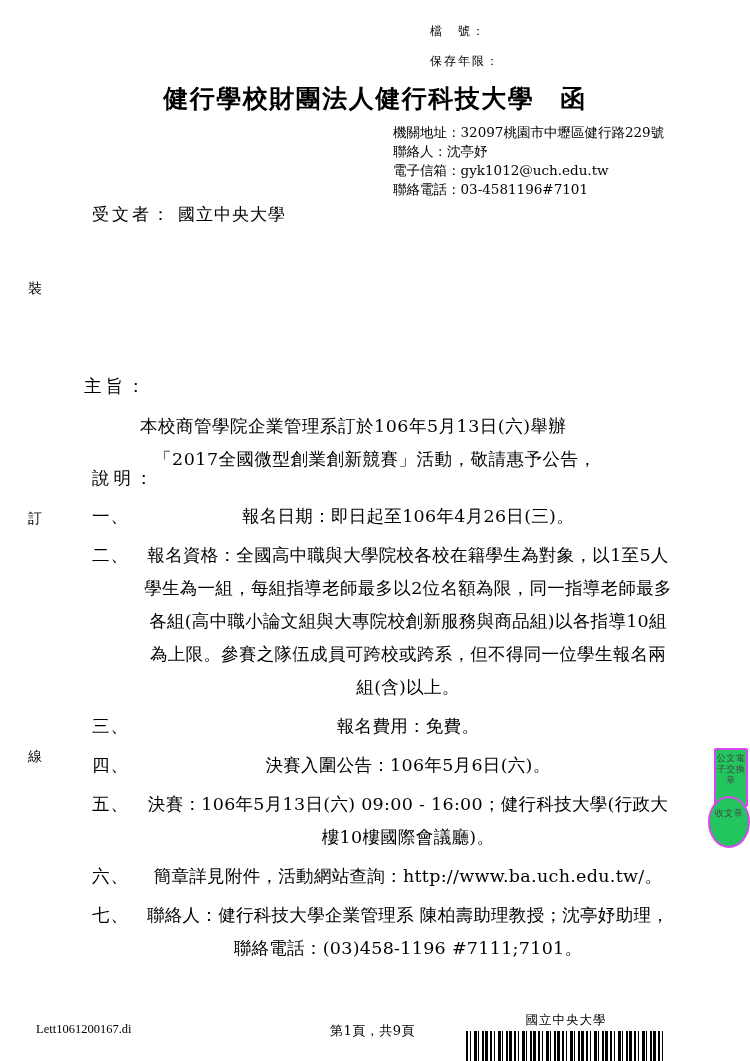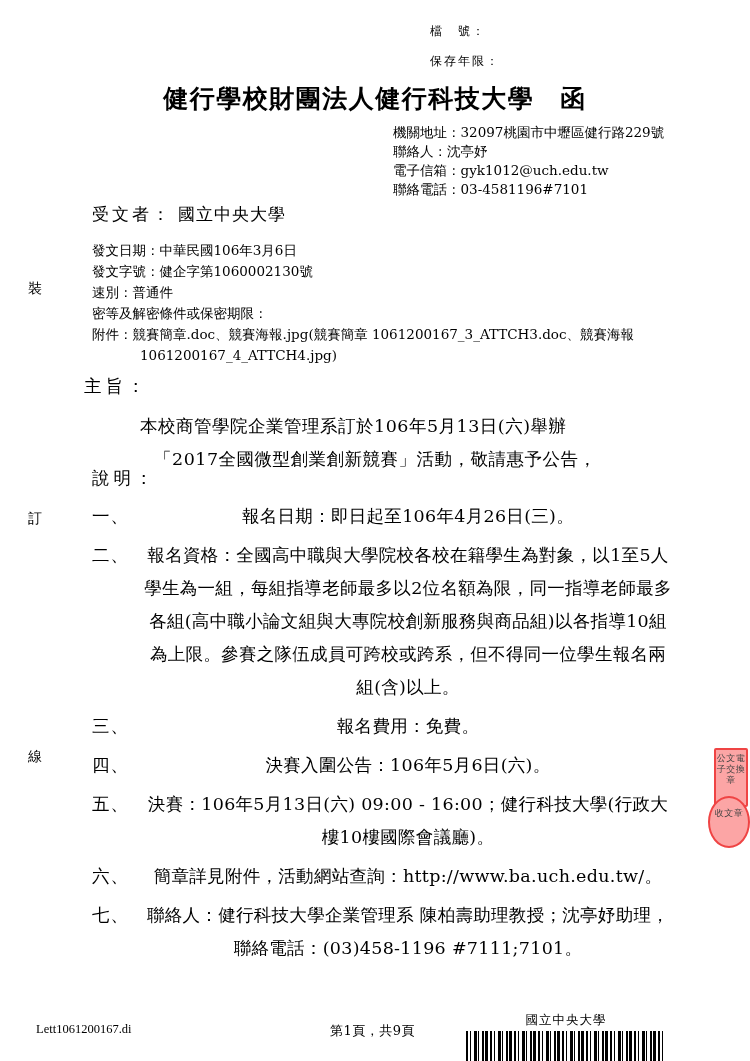--- a/index.html
+++ b/index.html
@@ -187,27 +187,27 @@
       #000 12px, #000 13px, #fff 13px, #fff 16px,
       #000 16px, #000 18px, #fff 18px, #fff 19px,
       #000 19px, #000 22px, #fff 22px, #fff 24px
     );
   }
 
   
   .seal {
     position: absolute;
     right: 2px;
-    border: 2px solid #ef4444;
+    border: 2px solid #d946ef;
     color: #444;
     font-size: 9px;
     line-height: 11px;
     text-align: center;
     letter-spacing: 0.5px;
-    background: #fca5a5;
+    background: #22c55e;
     overflow: hidden;
   }
   .seal.square {
     top: 748px;
     width: 30px;
     height: 52px;
     padding-top: 3px;
     border-radius: 2px;
   }
   .seal.round {
@@ -238,28 +238,20 @@
     <div>機關地址：32097桃園市中壢區健行路229號</div>
     <div>聯絡人：沈亭妤</div>
     <div>電子信箱：gyk1012@uch.edu.tw</div>
     <div>聯絡電話：03-4581196#7101</div>
   </div>
 
   <div class="recipient">
     <span class="label">受文者：</span><span class="value">國立中央大學</span>
   </div>
 
-  <div class="meta-block">
-    <div class="meta-row">發文日期：中華民國106年3月6日</div>
-    <div class="meta-row">發文字號：健企字第1060002130號</div>
-    <div class="meta-row">速別：普通件</div>
-    <div class="meta-row">密等及解密條件或保密期限：</div>
-    <div class="meta-row">附件：競賽簡章.doc、競賽海報.jpg(競賽簡章 1061200167_3_ATTCH3.doc、競賽海報</div>
-    <div class="meta-row meta-cont">1061200167_4_ATTCH4.jpg)</div>
-  </div>
 
   <div class="subject">
     <span class="label">主旨：</span>
     <div class="body">
       <span>本校商管學院企業管理系訂於106年5月13日(六)舉辦</span>
       <span class="l2">「2017全國微型創業創新競賽」活動，敬請惠予公告，</span>
     </div>
   </div>
 
   <div class="desc-label">說明：</div>

